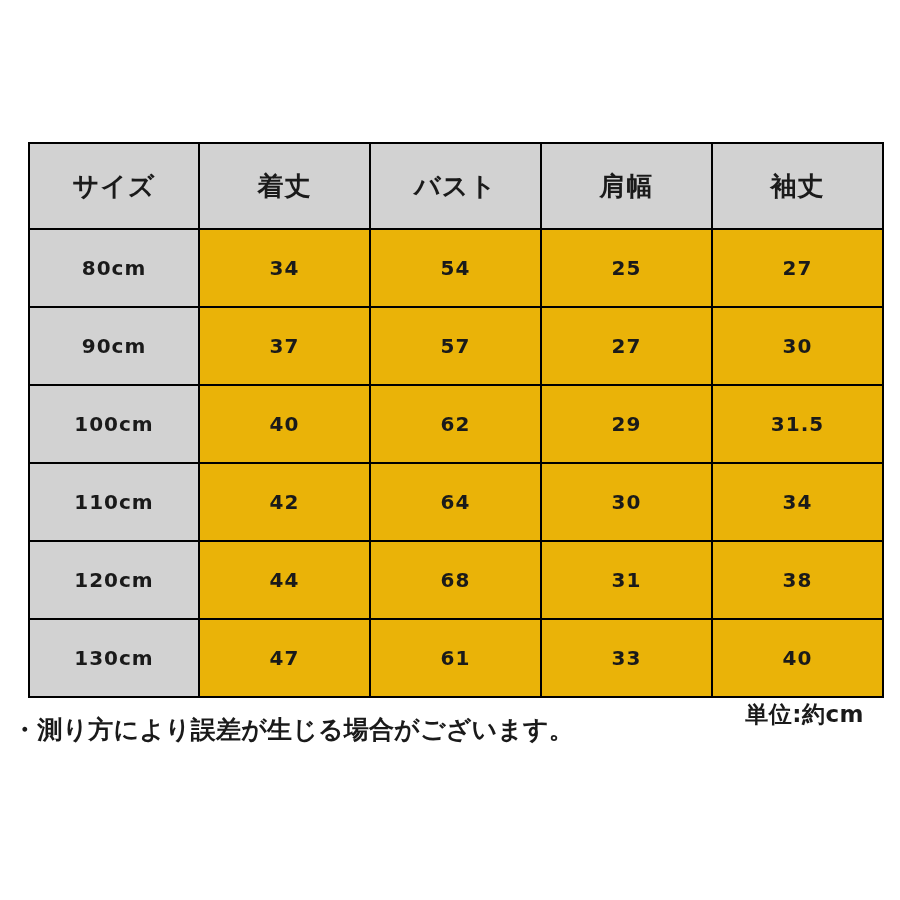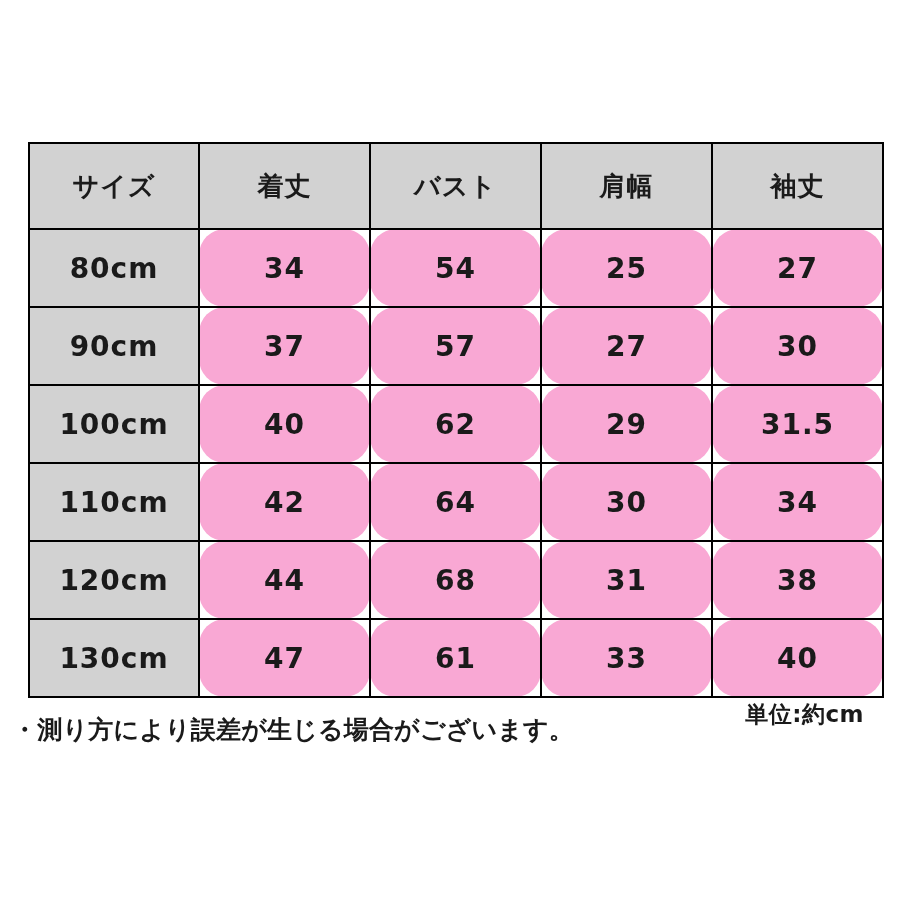--- a/index.html
+++ b/index.html
@@ -28,44 +28,43 @@
     top: 142px;
     width: 844px;
     border-collapse: collapse;
     table-layout: fixed;
   }
   .size-table td, .size-table th {
     border: 2px solid #000000;
     text-align: center;
     vertical-align: middle;
     font-weight: bold;
-    font-size: 28px;
+    font-size: 20px;
     padding: 0;
     height: 76px;
     letter-spacing: 1px;
   }
   .size-table thead th {
     height: 84px;
     font-size: 26px;
   }
   .hdr-shaded {
     background: #d2d2d2;
   }
   .hdr-plain {
     background: #ffffff;
   }
   .row-label {
     background: #d2d2d2;
     width: 168px;
     font-size: 25px;
   }
   .cell-val {
-    background: #f9a8d4;
+    background: #eab308;
     font-size: 26px;
-    border-radius: 26px;
   }
   .col-w {
     width: 169px;
   }
   .unit-note {
     position: absolute;
     right: 36px;
     top: 699px;
     font-size: 23px;
     font-weight: bold;

